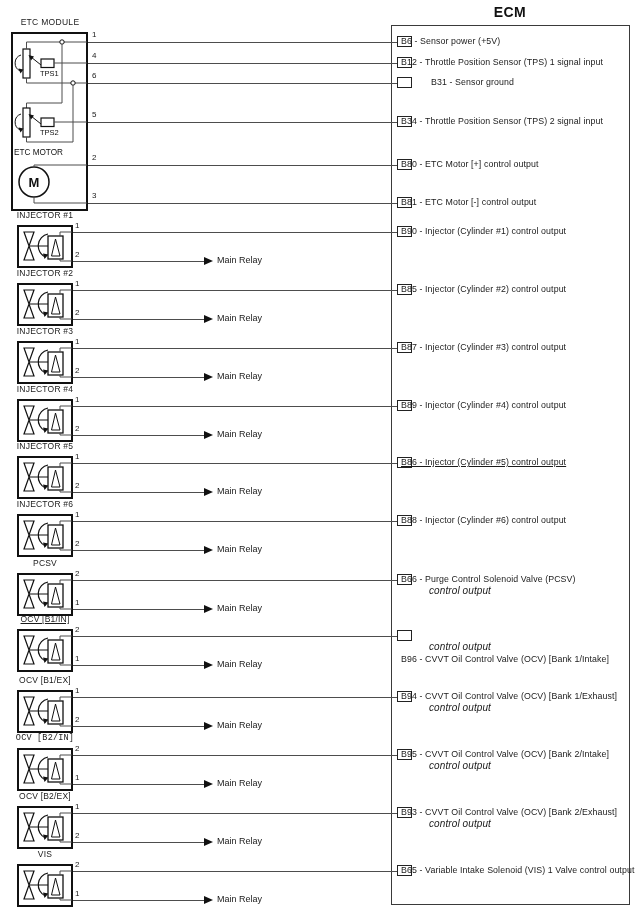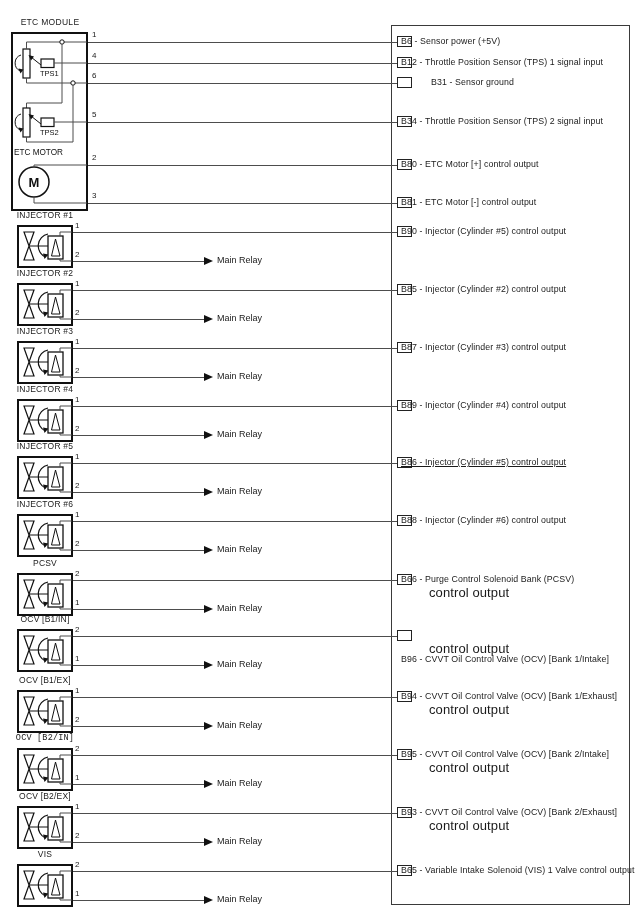--- a/index.html
+++ b/index.html
@@ -8,30 +8,31 @@
     font-family:"Liberation Sans","DejaVu Sans",sans-serif;color:#222;
   }
   .wire{position:absolute;height:0;border-top:1px solid #4d4d4d;}
   .comp-box-svg{position:absolute;}
   .comp-label{position:absolute;font-size:8.5px;letter-spacing:0.2px;color:#1a1a1a;text-align:center;white-space:nowrap;}
   .pin-num{position:absolute;font-size:8px;color:#1a1a1a;white-space:nowrap;}
   .ecm-box{position:absolute;border:1.4px solid #3a3a3a;background:transparent;}
   .ecm-title{position:absolute;font-size:14px;font-weight:bold;color:#111;text-align:center;letter-spacing:0.4px;}
   .ecm-terminal{position:absolute;border:1.2px solid #222;background:#fff;box-sizing:border-box;}
   .ecm-pin-label{position:absolute;font-size:8.8px;color:#1a1a1a;white-space:nowrap;letter-spacing:0.1px;}
-  .ecm-pin-label2{position:absolute;font-size:13px;color:#1a1a1a;white-space:nowrap;letter-spacing:0.1px;}
+  .ecm-pin-label2{position:absolute;font-size:10px;color:#1a1a1a;white-space:nowrap;letter-spacing:0.1px;font-style:italic;}
   .relay-arrow{position:absolute;width:0;height:0;border-left:9px solid #111;border-top:4px solid transparent;border-bottom:4px solid transparent;}
   .relay-label{position:absolute;font-size:9px;color:#1a1a1a;white-space:nowrap;}
   .module-label{position:absolute;font-size:8.5px;color:#1a1a1a;text-align:center;letter-spacing:0.3px;white-space:nowrap;}
 </style>
 </head>
 <body>
 
 <div id="canvas">
 
+  <div class="ecm-title" style="left:391px;top:4px;width:238px;">ECM</div>
   <div class="ecm-box" style="left:391px;top:25px;width:237px;height:878px;"></div>
 
   <div class="module-label" style="left:8px;top:17px;width:84px;">ETC MODULE</div>
 
   <div id="etc-symbol" class="comp-box-svg" style="left:11px;top:32px;width:77px;height:179px;"><svg width="77" height="179" viewBox="0 0 77 179" xmlns="http://www.w3.org/2000/svg">
     <rect x="1" y="1" width="75" height="177" fill="none" stroke="#111111" stroke-width="2"></rect>
 
     <rect x="12" y="17" width="7" height="29" fill="none" stroke="#111111" stroke-width="1.2"></rect>
     <polyline points="15.5,17 15.5,10 76,10" fill="none" stroke="#4d4d4d" stroke-width="1"></polyline>
     <polyline points="15.5,46 15.5,51 76,51" fill="none" stroke="#4d4d4d" stroke-width="1"></polyline>
@@ -194,21 +195,21 @@
       <polygon points="38.5,14 34.5,31 43,31" fill="none" stroke="#111111" stroke-width="1"></polygon>
       <polyline points="43,11 43,7 55,7" fill="none" stroke="#4d4d4d" stroke-width="1"></polyline>
       <polyline points="43,34 43,36 55,36" fill="none" stroke="#4d4d4d" stroke-width="1"></polyline>
     </svg></div>
     <div class="wire" style="left: 73px; top: 580px; width: 325px;"></div>
     <div class="wire" style="left: 73px; top: 609px; width: 132px;"></div>
     <div class="relay-arrow" style="left: 204px; top: 605px;"></div>
     <div class="relay-label" style="left: 217px; top: 603px;">Main Relay</div>
     <div class="pin-num" style="left: 75px; top: 569px;">2</div>
     <div class="pin-num" style="left: 75px; top: 598px;">1</div>
-    <div class="comp-label" style="left: 7px; top: 614px; width: 76px;">OCV  [B1/IN]</div>
+    <div class="comp-label" style="left: 7px; top: 614px; width: 76px; text-decoration: underline;">OCV  [B1/IN]</div>
     <div class="comp-box-svg" style="left: 17px; top: 629px; width: 56px; height: 43px;"><svg width="56" height="43" viewBox="0 0 56 43" xmlns="http://www.w3.org/2000/svg">
       <rect x="1" y="1" width="54" height="41" fill="none" stroke="#111111" stroke-width="2"></rect>
       <path d="M7 7 L17 7 L12 21 Z M7 35 L17 35 L12 21 Z" fill="none" stroke="#111111" stroke-width="1.2"></path>
       <line x1="12" y1="21" x2="31" y2="21" stroke="#111111" stroke-width="1"></line>
       <path d="M 31,9 A 11.5 12 0 0 0 28.5,32" fill="none" stroke="#111111" stroke-width="1.2"></path>
       <polygon points="26,28.5 31.5,29.5 27.5,34" fill="#111111"></polygon>
       <rect x="31" y="11" width="15" height="23" fill="#fff" stroke="#111111" stroke-width="1.3"></rect>
       <polygon points="38.5,14 34.5,31 43,31" fill="none" stroke="#111111" stroke-width="1"></polygon>
       <polyline points="43,11 43,7 55,7" fill="none" stroke="#4d4d4d" stroke-width="1"></polyline>
       <polyline points="43,34 43,36 55,36" fill="none" stroke="#4d4d4d" stroke-width="1"></polyline>
@@ -297,33 +298,33 @@
     <div class="ecm-pin-label" style="left: 401px; top: 57px;">B12 - Throttle Position Sensor (TPS) 1 signal input</div>
     <div class="ecm-terminal" style="left: 397px; top: 77px; width: 15px; height: 11px;"></div>
     <div class="ecm-pin-label" style="left: 401px; top: 77px; margin-left: 30px;">B31 - Sensor ground</div>
     <div class="ecm-terminal" style="left: 397px; top: 116px; width: 15px; height: 11px;"></div>
     <div class="ecm-pin-label" style="left: 401px; top: 116px;">B34 - Throttle Position Sensor (TPS) 2 signal input</div>
     <div class="ecm-terminal" style="left: 397px; top: 159px; width: 15px; height: 11px;"></div>
     <div class="ecm-pin-label" style="left: 401px; top: 159px;">B80 - ETC Motor [+] control output</div>
     <div class="ecm-terminal" style="left: 397px; top: 197px; width: 15px; height: 11px;"></div>
     <div class="ecm-pin-label" style="left: 401px; top: 197px;">B81 - ETC Motor [-] control output</div>
     <div class="ecm-terminal" style="left: 397px; top: 226px; width: 15px; height: 11px;"></div>
-    <div class="ecm-pin-label" style="left: 401px; top: 226px;">B90 - Injector (Cylinder #5) control output</div>
+    <div class="ecm-pin-label" style="left: 401px; top: 226px;">B90 - Injector (Cylinder #1) control output</div>
     <div class="ecm-terminal" style="left: 397px; top: 284px; width: 15px; height: 11px;"></div>
     <div class="ecm-pin-label" style="left: 401px; top: 284px;">B85 - Injector (Cylinder #2) control output</div>
     <div class="ecm-terminal" style="left: 397px; top: 342px; width: 15px; height: 11px;"></div>
     <div class="ecm-pin-label" style="left: 401px; top: 342px;">B87 - Injector (Cylinder #3) control output</div>
     <div class="ecm-terminal" style="left: 397px; top: 400px; width: 15px; height: 11px;"></div>
     <div class="ecm-pin-label" style="left: 401px; top: 400px;">B89 - Injector (Cylinder #4) control output</div>
     <div class="ecm-terminal" style="left: 397px; top: 457px; width: 15px; height: 11px;"></div>
     <div class="ecm-pin-label" style="left: 401px; top: 457px; text-decoration: underline;">B86 - Injector (Cylinder #5) control output</div>
     <div class="ecm-terminal" style="left: 397px; top: 515px; width: 15px; height: 11px;"></div>
     <div class="ecm-pin-label" style="left: 401px; top: 515px;">B88 - Injector (Cylinder #6) control output</div>
     <div class="ecm-terminal" style="left: 397px; top: 574px; width: 15px; height: 11px;"></div>
-    <div class="ecm-pin-label" style="left: 401px; top: 574px;">B66 - Purge Control Solenoid Bank (PCSV)</div>
+    <div class="ecm-pin-label" style="left: 401px; top: 574px;">B66 - Purge Control Solenoid Valve (PCSV)</div>
     <div class="ecm-pin-label2" style="left: 429px; top: 585px;">control output</div>
     <div class="ecm-terminal" style="left: 397px; top: 630px; width: 15px; height: 11px;"></div>
     <div class="ecm-pin-label" style="left: 401px; top: 630px; margin-top: 24px;">B96 - CVVT Oil Control Valve (OCV) [Bank 1/Intake]</div>
     <div class="ecm-pin-label2" style="left: 429px; top: 641px;">control output</div>
     <div class="ecm-terminal" style="left: 397px; top: 691px; width: 15px; height: 11px;"></div>
     <div class="ecm-pin-label" style="left: 401px; top: 691px;">B94 - CVVT Oil Control Valve (OCV) [Bank 1/Exhaust]</div>
     <div class="ecm-pin-label2" style="left: 429px; top: 702px;">control output</div>
     <div class="ecm-terminal" style="left: 397px; top: 749px; width: 15px; height: 11px;"></div>
     <div class="ecm-pin-label" style="left: 401px; top: 749px;">B95 - CVVT Oil Control Valve (OCV) [Bank 2/Intake]</div>
     <div class="ecm-pin-label2" style="left: 429px; top: 760px;">control output</div>

